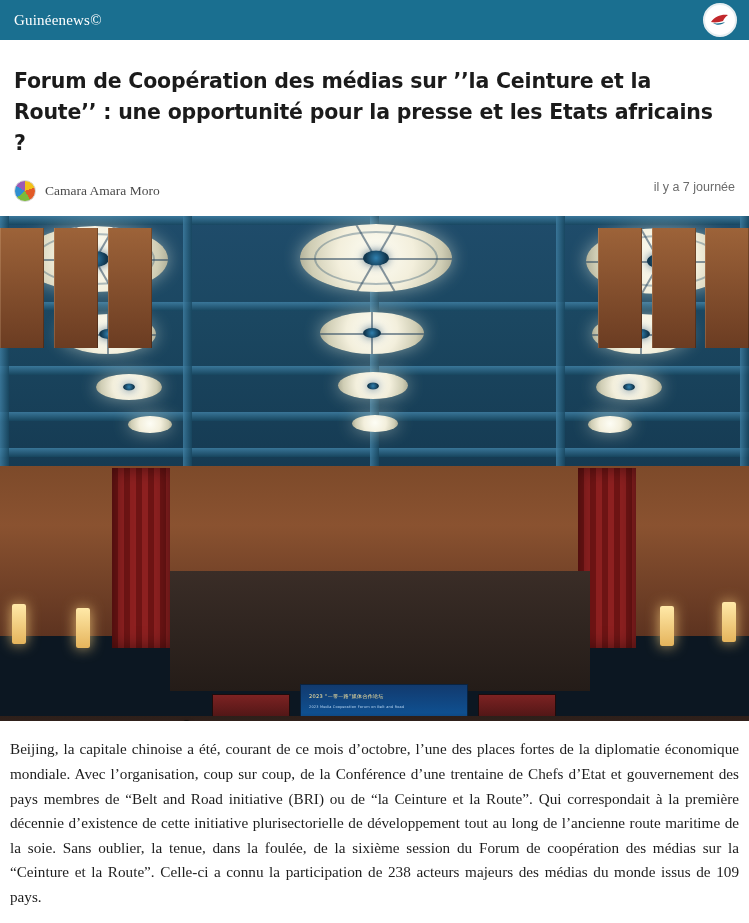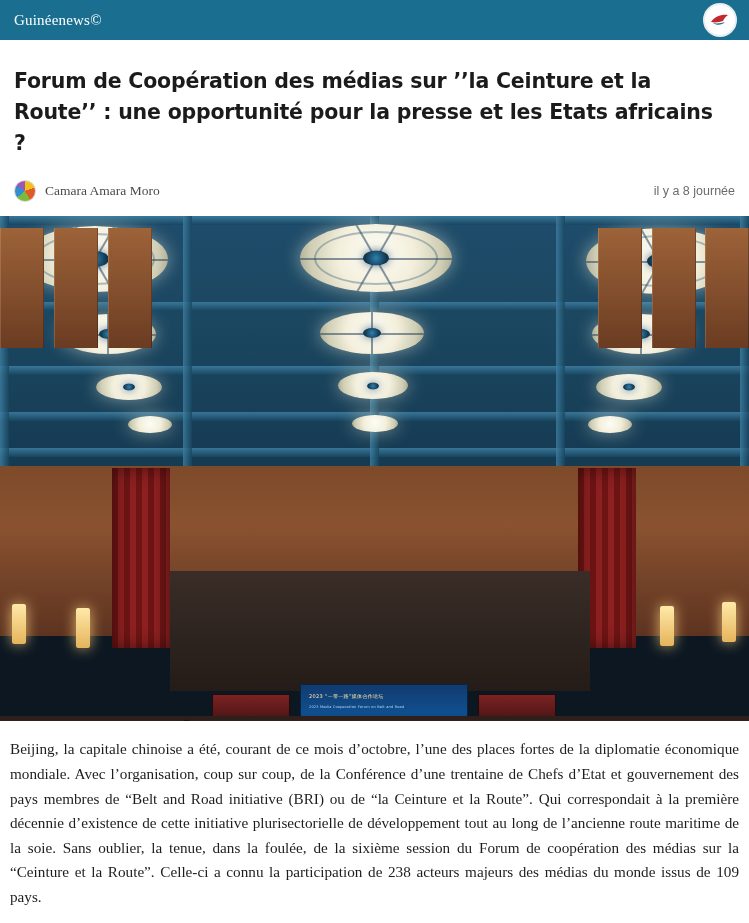--- a/index.html
+++ b/index.html
@@ -53,21 +53,20 @@
     font-size: 20.5px;
     line-height: 1.5;
     color: #1b1b1b;
     font-weight: bold;
     font-family: "DejaVu Sans", sans-serif;
     letter-spacing: -0.2px;
   }
   .meta {
     margin: 22px 14px 0 14px;
     display: flex;
-    align-items: center;
     justify-content: space-between;
   }
   .meta-left {
     display: flex;
     align-items: center;
     gap: 9px;
   }
   .author-avatar {
     width: 22px;
     height: 22px;
@@ -255,21 +254,21 @@
 
 <div class="article">
 
   <h1 class="title">Forum de Coopération des médias sur ’’la Ceinture et la Route’’ : une opportunité pour la presse et les Etats africains ?</h1>
 
   <div class="meta">
     <div class="meta-left">
       <span class="author-avatar"></span>
       <span class="author-name">Camara Amara Moro</span>
     </div>
-    <span class="timestamp">il y a 8 journée</span>
+    <span class="timestamp">il y a 7 journée</span>
   </div>
 
   <div class="hero">
 
     <div class="ceiling"></div>
     <div class="coffer-grid">
       <div class="beam-h" style="top:0px"></div>
       <div class="beam-h" style="top:86px"></div>
       <div class="beam-h" style="top:150px"></div>
       <div class="beam-h" style="top:196px"></div>

